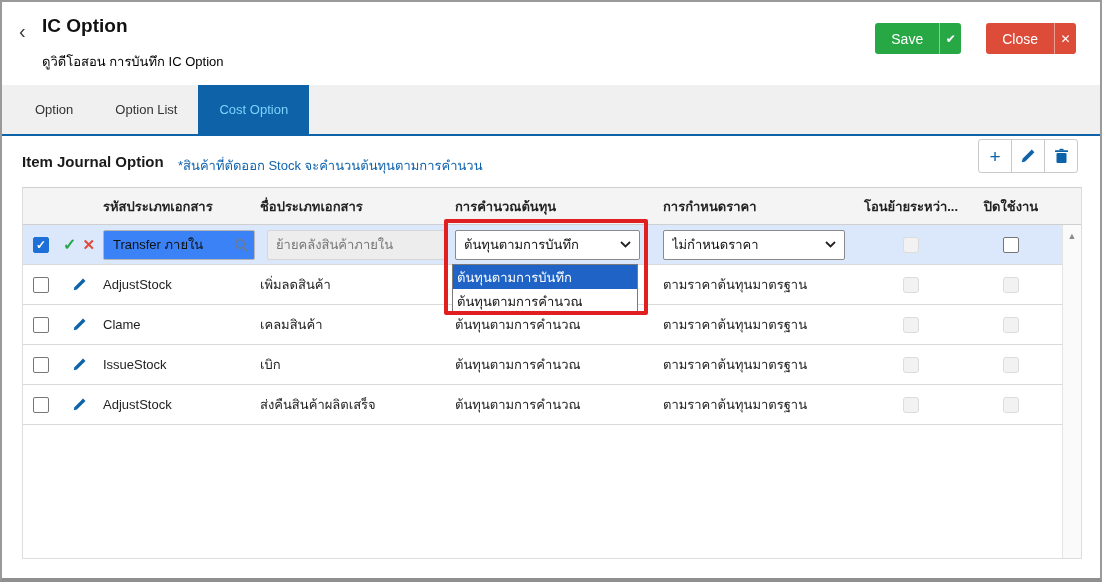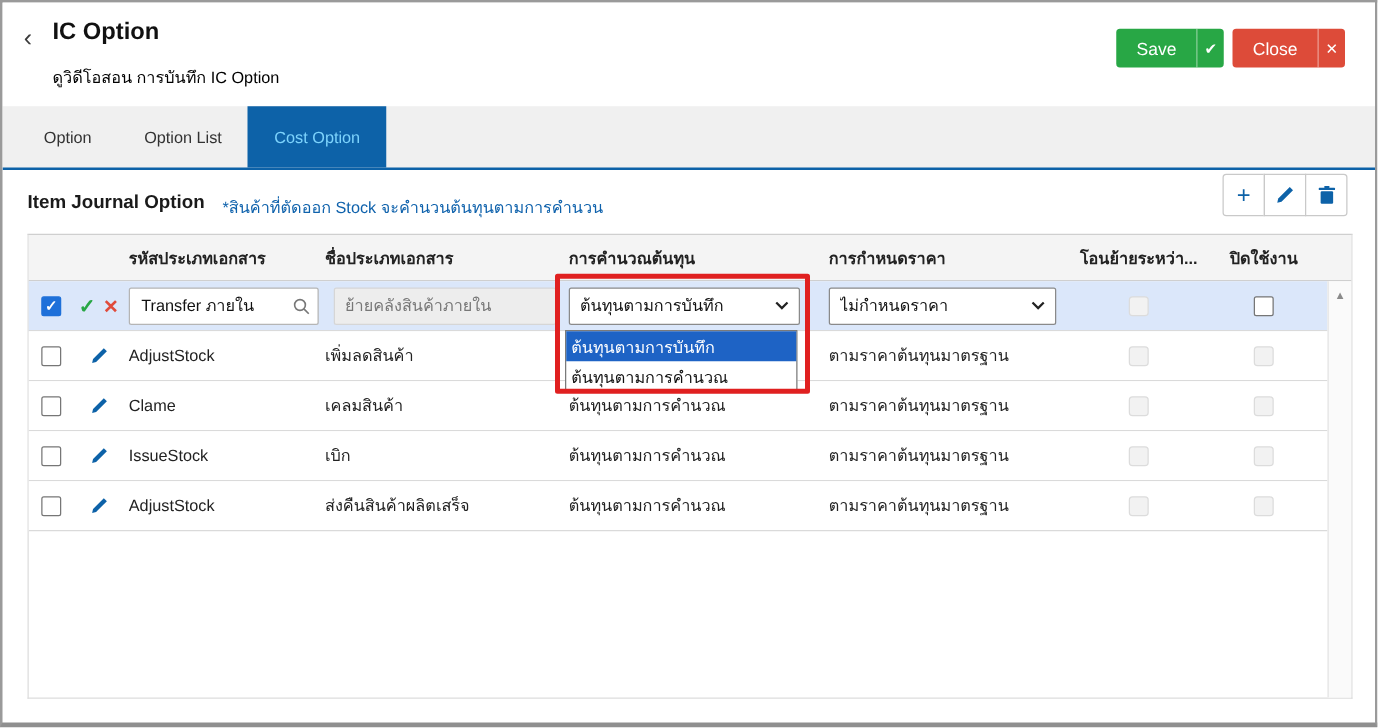--- a/index.html
+++ b/index.html
@@ -7,21 +7,21 @@
   .window {
     position:relative; width:1102px; height:582px; background:#fff;
     border:2px solid #9a9a9a; border-bottom:4px solid #8f8f8f; overflow:hidden;
   }
 
   
   .app-header { position:absolute; top:0; left:0; right:0; height:83px; background:#fff; }
   .back-icon { position:absolute; left:17px; top:19px; font-size:20px; color:#3a3a3a; cursor:pointer; line-height:1; }
   .page-title { position:absolute; left:40px; top:13px; font-size:19px; font-weight:bold; color:#111; }
   .video-link { position:absolute; left:40px; top:49px; font-size:13px; color:#000000; text-decoration:none; cursor:pointer; }
-  .hdr-buttons { position:absolute; top:21px; right:24px; display:flex; gap:7px;justify-content:space-between; }
+  .hdr-buttons { position:absolute; top:21px; right:24px; display:flex; gap:25px;justify-content:space-between; }
   .split-btn { display:flex; height:31px; border-radius:3px; overflow:hidden; color:#fff; font-size:14px; cursor:pointer; }
   .btn-save { background:#28a745; }
   .btn-close { background:#dd4b39; }
   .split-main { padding:0 16px; display:flex; align-items:center; }
   .split-seg { width:22px; display:flex; align-items:center; justify-content:center; border-left:1px solid rgba(255,255,255,.45); font-size:12px; }
 
   
   .tabbar { position:absolute; top:83px; left:0; right:0; height:51px; background:#f0f0f0; border-bottom:2px solid #0d62a8; display:flex; padding-left:12px; }
   .tab { padding:0 21px; display:flex; align-items:center; font-size:13px; color:#333; cursor:pointer; }
   .tab.active { background:#0d62a8; color:#7dd3fc; }
@@ -52,21 +52,21 @@
 
   
   .cb { width:16px; height:16px; border:1px solid #767676; border-radius:2px; background:#fff; cursor:pointer; }
   .cb.checked { background:#1e70d9; border-color:#1e70d9; color:#fff; font-size:12px; font-weight:bold; display:flex; align-items:center; justify-content:center; line-height:1; }
   .cb.disabled { background:#f2f2f2; border:1px solid #dcdcdc; border-radius:3px; cursor:default; }
 
   .glyph-check { color:#28a745; font-size:16px; font-weight:bold; cursor:pointer; }
   .glyph-x { color:#e04b3b; font-size:15px; font-weight:bold; cursor:pointer; }
 
   
-  .search-box { width:152px; height:30px; background:#ffffff; border:1px solid #b5b5b5; border-radius:2px; display:flex; align-items:center; padding:0 6px 0 9px; }
+  .search-box { width:152px; height:30px; background:#3b82f6; border:1px solid #b5b5b5; border-radius:2px; display:flex; align-items:center; padding:0 6px 0 9px; }
   .search-box .txt { flex:1; font-size:13px; color:#111; border:none; outline:none; background:transparent; width:100px; font-family:"Liberation Sans",sans-serif; }
   .ro-input { width:178px; height:30px; margin-left:7px; background:#ededed; border:1px solid #d6d6d6; border-radius:2px; font-size:13px; color:#777; padding:0 8px; font-family:"Liberation Sans",sans-serif; }
   .sel { height:30px; background:#fff; border:1px solid #8a8a8a; border-radius:2px; display:flex; align-items:center; padding:0 8px; font-size:13px; color:#111; cursor:pointer; }
   .sel .sel-label { flex:1; white-space:nowrap; overflow:hidden; }
   .sel-cost { width:185px; }
   .sel-price { width:182px; margin-left:0px; }
 
   
   .vscroll { position:absolute; top:37px; right:0; bottom:0; width:19px; background:#fafafa; border-left:1px solid #e4e4e4; }
   .vscroll .arrow-up { display:block; text-align:center; margin-top:6px; font-size:9px; color:#8a8a8a; cursor:pointer; }

